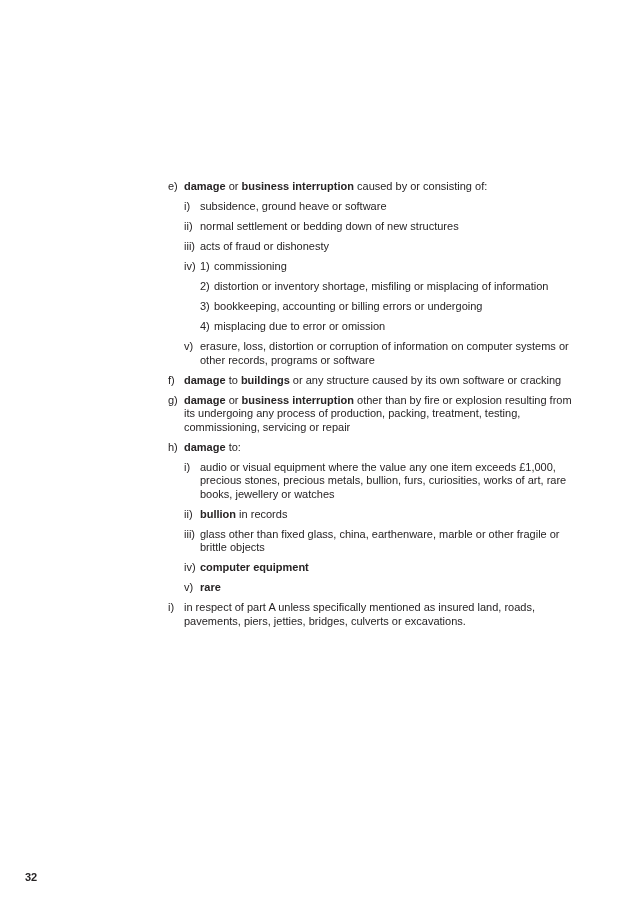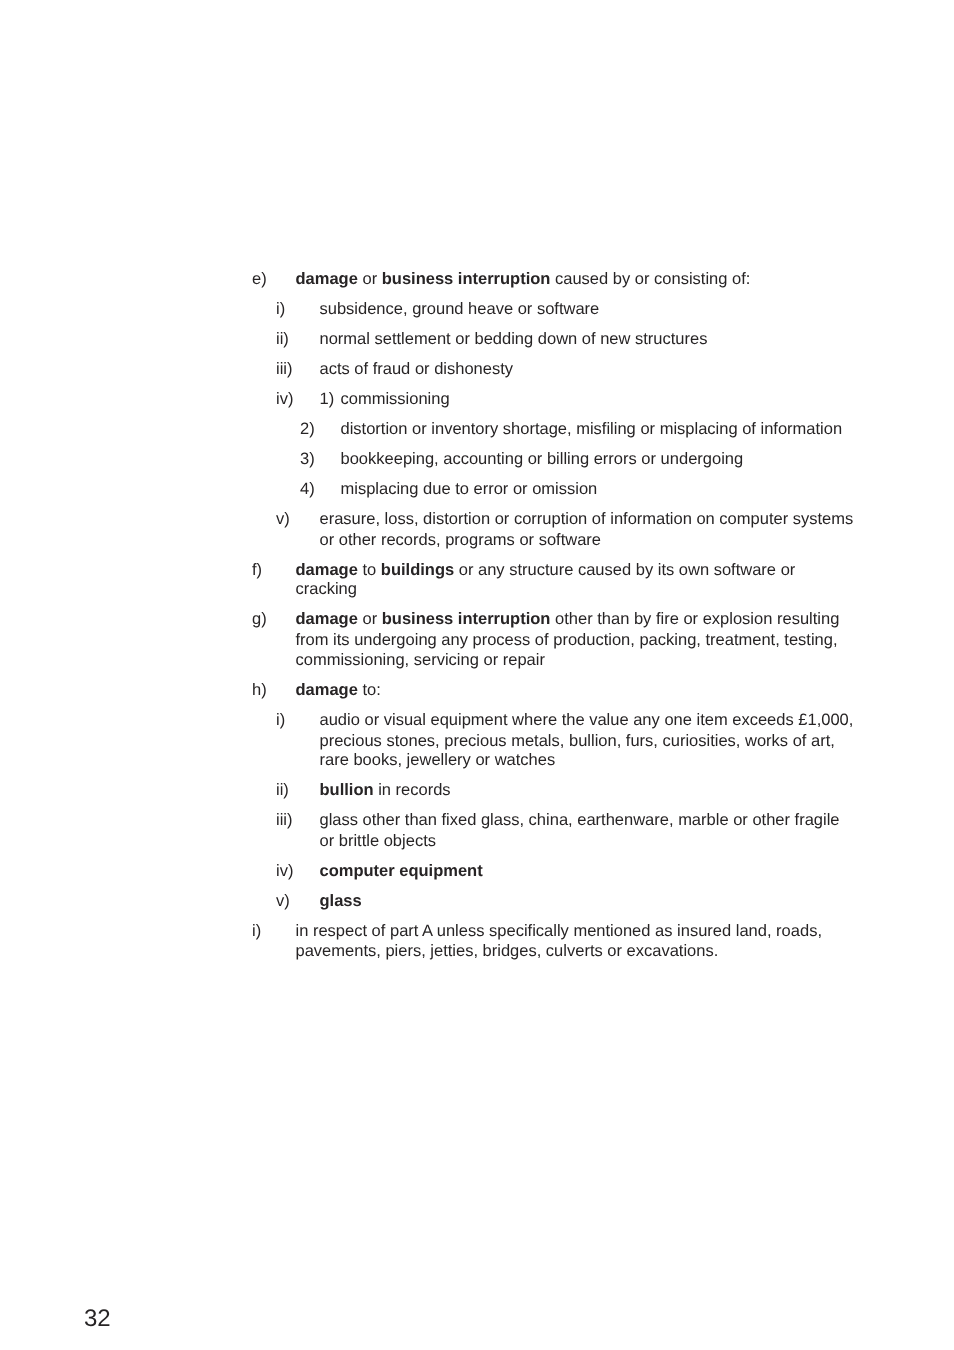--- a/index.html
+++ b/index.html
@@ -32,35 +32,33 @@
   .row.lvl1 { margin-left: 16px; }
   .row.lvl2 { margin-left: 32px; }
   .marker {
     flex: 0 0 16px;
   }
   .row.lvl2 .marker {
     flex: 0 0 14px;
   }
   .text {
     flex: 1 1 auto;
-    margin-left: 13px;
   }
   .inline-marker {
     display: inline-block;
     width: 14px;
   }
   .b { font-weight: 700; }
   .footer {
     position: absolute;
     left: 25px;
     top: 871px;
-    font-size: 16px;
-    font-weight: 400;
+    font-size: 11px;
+    font-weight: 700;
     color: #272425;
-    margin-left: 31px;
   }
 </style>
 </head>
 <body>
 
 <div class="page">
   <div class="content" id="list-root">
       <div class="row lvl0">
         <span class="marker">e)</span>
         <div class="text"><span class="b">damage</span><span class=""> or </span><span class="b">business interruption</span><span class=""> caused by or consisting of:</span></div>
@@ -120,21 +118,21 @@
       <div class="row lvl1">
         <span class="marker">iii)</span>
         <div class="text"><span class="">glass other than fixed glass, china, earthenware, marble or other fragile or brittle objects</span></div>
       </div>
       <div class="row lvl1">
         <span class="marker">iv)</span>
         <div class="text"><span class="b">computer equipment</span></div>
       </div>
       <div class="row lvl1">
         <span class="marker">v)</span>
-        <div class="text"><span class="b">glass</span></div>
+        <div class="text"><span class="b">rare</span></div>
       </div>
       <div class="row lvl0">
         <span class="marker">i)</span>
         <div class="text"><span class="">in respect of part A unless specifically mentioned as insured land, roads, pavements, piers, jetties, bridges, culverts or excavations.</span></div>
       </div>
     </div>
   <div class="footer">32</div>
 </div>
 
 </body></html>

